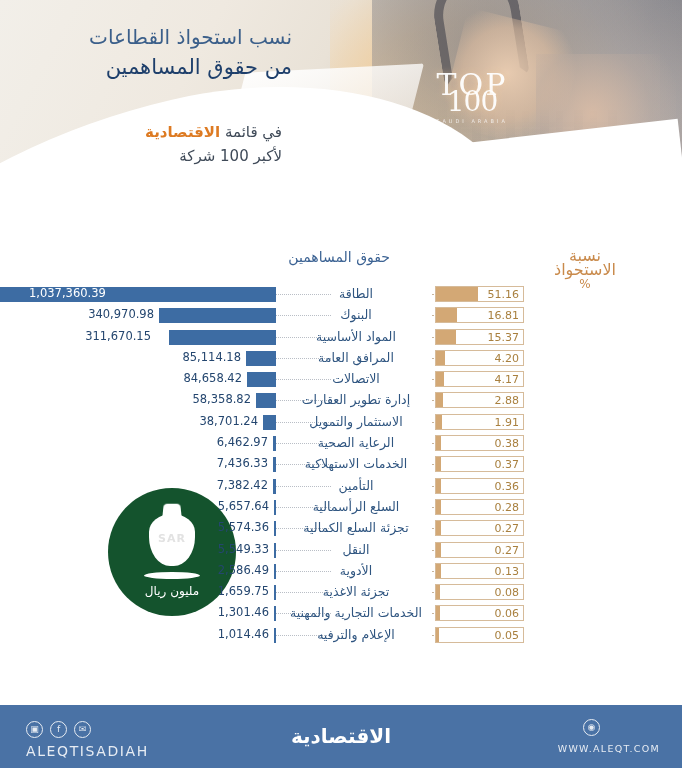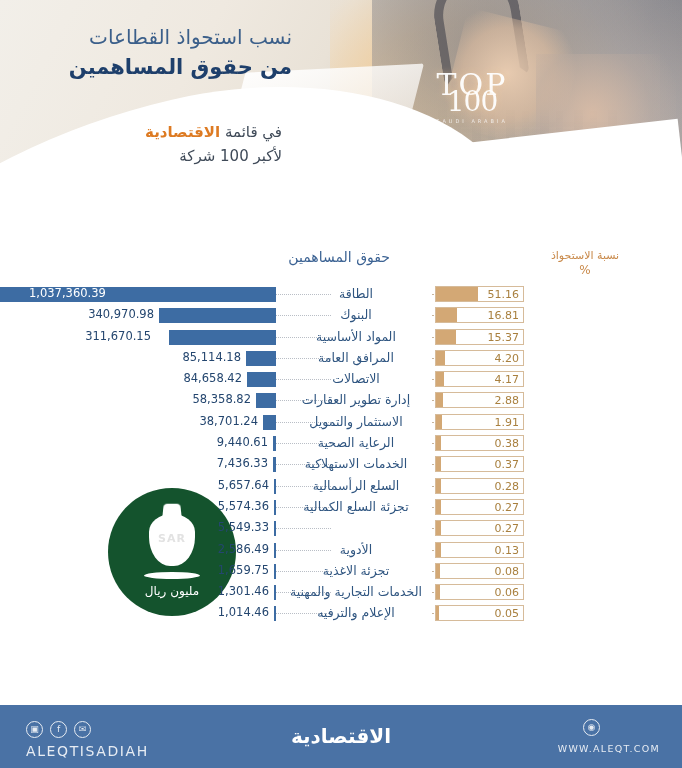--- a/index.html
+++ b/index.html
@@ -102,41 +102,41 @@
 
   
   .title-block {
     position:absolute; right:390px; top:22px; width:250px;
     text-align:right; direction:rtl;
   }
   .title-1 {
     font-size:20px; color:#3b5f8a; line-height:30px; font-weight:400;
   }
   .title-2 {
-    font-size:21px; color:#1e3f6b; line-height:30px; font-weight:700;
+    font-size:21px; color:#1e3f6b; line-height:30px; font-weight:400;
   }
   .subtitle-block {
     position:absolute; right:400px; top:120px; width:240px;
     text-align:right; direction:rtl;
   }
   .sub-1 { font-size:15px; color:#3f4a58; line-height:24px; }
   .sub-1 b { color:#dd7a22; font-weight:700; }
   .sub-2 { font-size:15px; color:#3f4a58; line-height:24px; }
   .sub-2 .num { letter-spacing:-1px; }
 
   
   .col-head-equity {
     position:absolute; right:292px; top:249px;
     font-size:14px; color:#3b6293; direction:rtl; font-weight:400;
   }
   .col-head-pct {
     position:absolute; right:52px; top:249px; width:90px;
     text-align:center; direction:rtl; line-height:14px;
   }
-  .col-head-pct .l1 { font-size:11px; color:#c98a4b; display:block; }
+  .col-head-pct .l1 { font-size:16px; color:#c98a4b; display:block; }
   .col-head-pct .l2 { font-size:12px; color:#c98a4b; display:block; }
 
   
   .chart { position:absolute; left:0; top:284px; width:682px; height:390px; }
   .row {
     position:relative; height:21.3px; width:576px;
   }
   .bar-value {
     position:absolute; right:304px; top:2px;
     font-size:11.5px; color:#24466f; white-space:nowrap;
@@ -365,41 +365,52 @@
         <div class="leader-left" style="width: 55px; right: 245px;"></div>
         <div class="label">الاستثمار والتمويل</div>
         <div class="leader-right"></div>
         <div class="pct-box">
           <div class="pct-fill" style="width: 6px;"></div>
           <div class="pct-text">1.91</div>
         </div>
       </div>
       <div class="row">
         <div class="bar-blue" style="width: 3px;"></div>
-        <div class="bar-value" style="right: 308px;">9,440.61</div>
+        <div class="bar-value" style="right: 308px;">6,462.97</div>
         <div class="leader-left" style="width: 55px; right: 245px;"></div>
         <div class="label">الرعاية الصحية</div>
         <div class="leader-right"></div>
         <div class="pct-box">
           <div class="pct-fill" style="width: 5px;"></div>
           <div class="pct-text">0.38</div>
         </div>
       </div>
       <div class="row">
         <div class="bar-blue" style="width: 3px;"></div>
         <div class="bar-value" style="right: 308px;">7,436.33</div>
         <div class="leader-left" style="width: 55px; right: 245px;"></div>
         <div class="label">الخدمات الاستهلاكية</div>
         <div class="leader-right"></div>
         <div class="pct-box">
           <div class="pct-fill" style="width: 5px;"></div>
           <div class="pct-text">0.37</div>
         </div>
       </div>
       <div class="row">
+        <div class="bar-blue" style="width: 3px;"></div>
+        <div class="bar-value" style="right: 308px;">7,382.42</div>
+        <div class="leader-left" style="width: 55px; right: 245px;"></div>
+        <div class="label">التأمين</div>
+        <div class="leader-right"></div>
+        <div class="pct-box">
+          <div class="pct-fill" style="width: 5px;"></div>
+          <div class="pct-text">0.36</div>
+        </div>
+      </div>
+      <div class="row">
         <div class="bar-blue" style="width: 2px;"></div>
         <div class="bar-value" style="right: 307px;">5,657.64</div>
         <div class="leader-left" style="width: 55px; right: 245px;"></div>
         <div class="label">السلع الرأسمالية</div>
         <div class="leader-right"></div>
         <div class="pct-box">
           <div class="pct-fill" style="width: 5px;"></div>
           <div class="pct-text">0.28</div>
         </div>
       </div>
@@ -411,20 +422,21 @@
         <div class="leader-right"></div>
         <div class="pct-box">
           <div class="pct-fill" style="width: 5px;"></div>
           <div class="pct-text">0.27</div>
         </div>
       </div>
       <div class="row">
         <div class="bar-blue" style="width: 2px;"></div>
         <div class="bar-value" style="right: 307px;">5,549.33</div>
         <div class="leader-left" style="width: 55px; right: 245px;"></div>
+        <div class="label">النقل</div>
         <div class="leader-right"></div>
         <div class="pct-box">
           <div class="pct-fill" style="width: 5px;"></div>
           <div class="pct-text">0.27</div>
         </div>
       </div>
       <div class="row">
         <div class="bar-blue" style="width: 2px;"></div>
         <div class="bar-value" style="right: 307px;">2,586.49</div>
         <div class="leader-left" style="width: 55px; right: 245px;"></div>

